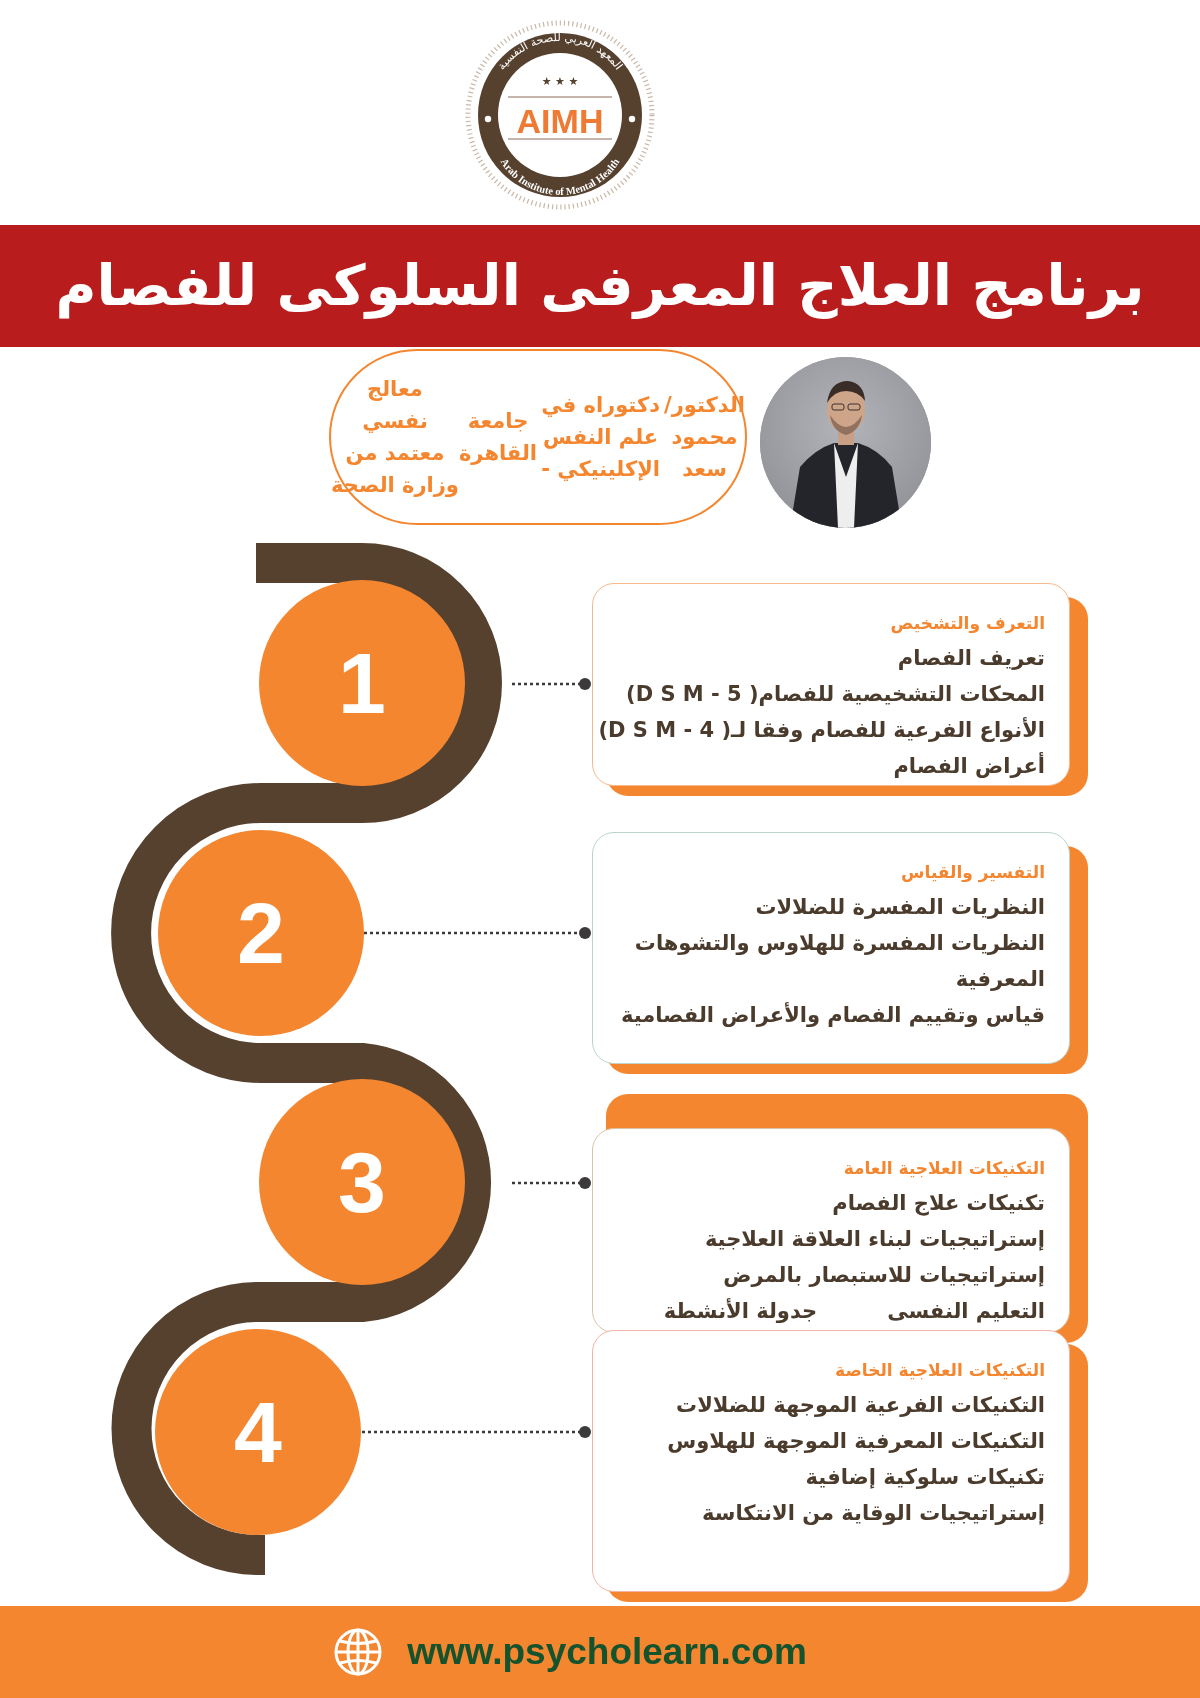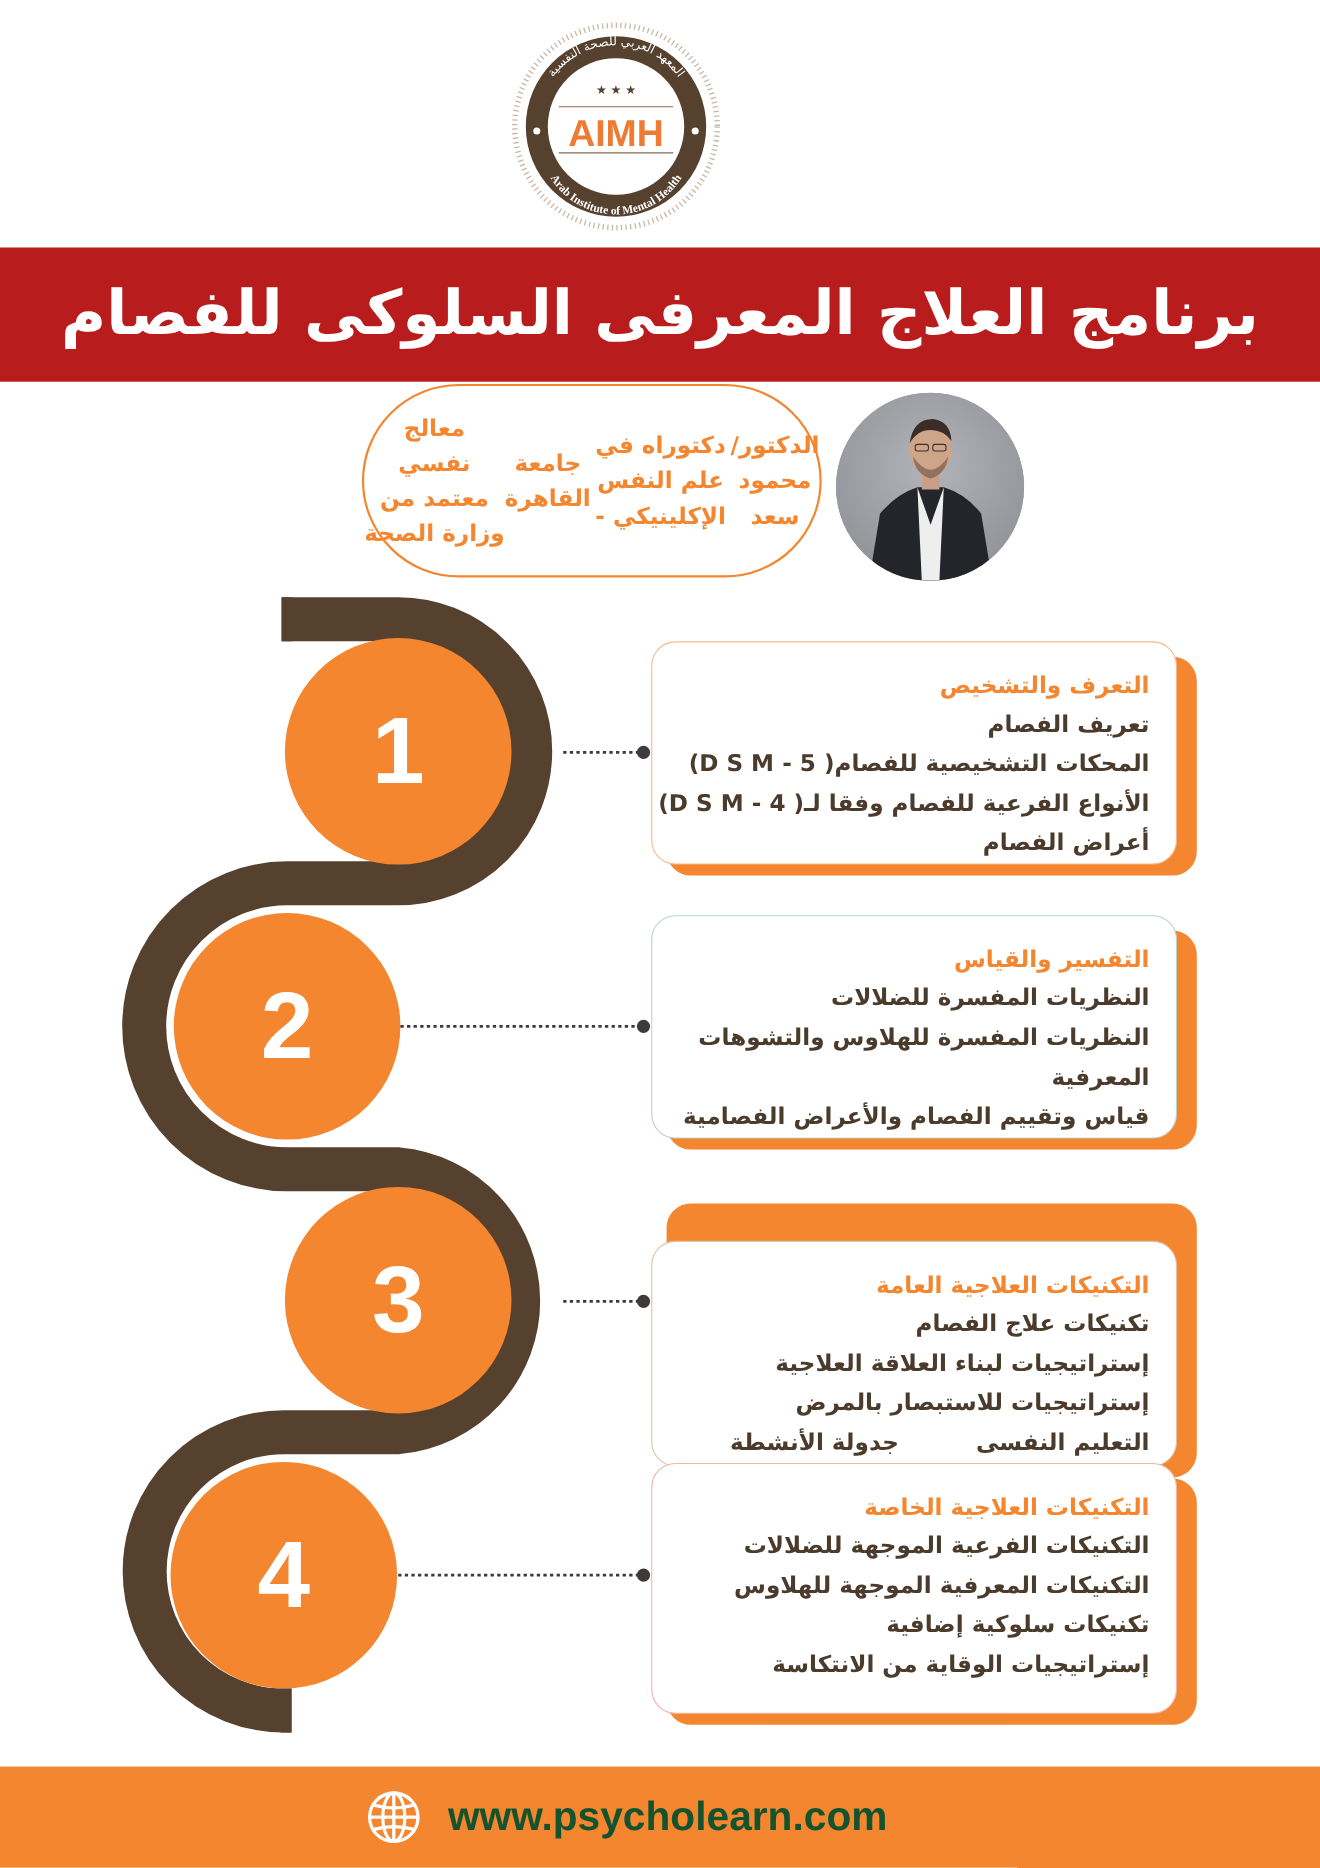--- a/index.html
+++ b/index.html
@@ -50,21 +50,21 @@
   }
   .card {
     position: relative; width: 478px; background: #ffffff; border-radius: 22px;
     border: 1.5px solid #f7b98a; padding: 22px 24px 16px 18px;
     direction: rtl; text-align: right;
   }
   .card.teal { border-color: #bcd3cc; }
   .card.tan  { border-color: #dcc3a6; margin-top: 48px; }
   .card.pink { border-color: #f3b3a6; }
   .card .head {
-    color: #f4862f; font-weight: bold; font-size: 21px; line-height: 34px;
+    color: #f4862f; font-weight: bold; font-size: 17px; line-height: 34px;
   }
   .card .item {
     color: #4a3b2c; font-weight: bold; font-size: 21px; line-height: 36px;
     white-space: nowrap;
   }
   .card .item.pair { display: flex; justify-content: flex-start; gap: 70px; }
   .dot {
     position: absolute; width: 12px; height: 12px; border-radius: 50%; background: #3c3a3b;
   }
 
@@ -181,21 +181,21 @@
     <div class="head">التعرف والتشخيص</div>
     <div class="item">تعريف الفصام</div>
     <div class="item">المحكات التشخيصية للفصام( 5 - D S M)</div>
     <div class="item">الأنواع الفرعية للفصام وفقا لـ( 4 - D S M)</div>
     <div class="item">أعراض الفصام</div>
   </div>
 </div>
 
 <div class="card-wrap" style="top:832px;">
   <div class="card-shadow"></div>
-  <div class="card teal" style="height:203px;">
+  <div class="card teal" style="height:232px;">
     <div class="head">التفسير والقياس</div>
     <div class="item">النظريات المفسرة للضلالات</div>
     <div class="item">النظريات المفسرة للهلاوس والتشوهات</div>
     <div class="item">المعرفية</div>
     <div class="item">قياس وتقييم الفصام والأعراض الفصامية</div>
   </div>
 </div>
 
 <div class="card-wrap" style="top:1080px;">
   <div class="card-shadow"></div>
@@ -206,21 +206,21 @@
     <div class="item">إستراتيجيات للاستبصار بالمرض</div>
     <div class="item pair">
       <span>التعليم النفسى</span>
       <span>جدولة الأنشطة</span>
     </div>
   </div>
 </div>
 
 <div class="card-wrap" style="top:1330px;">
   <div class="card-shadow"></div>
-  <div class="card pink" style="height:228px;">
+  <div class="card pink" style="height:262px;">
     <div class="head">التكنيكات العلاجية الخاصة</div>
     <div class="item">التكنيكات الفرعية الموجهة للضلالات</div>
     <div class="item">التكنيكات المعرفية الموجهة للهلاوس</div>
     <div class="item">تكنيكات سلوكية إضافية</div>
     <div class="item">إستراتيجيات الوقاية من الانتكاسة</div>
   </div>
 </div>
 
 <div class="footer">
   <svg class="globe" viewBox="0 0 50 50">

